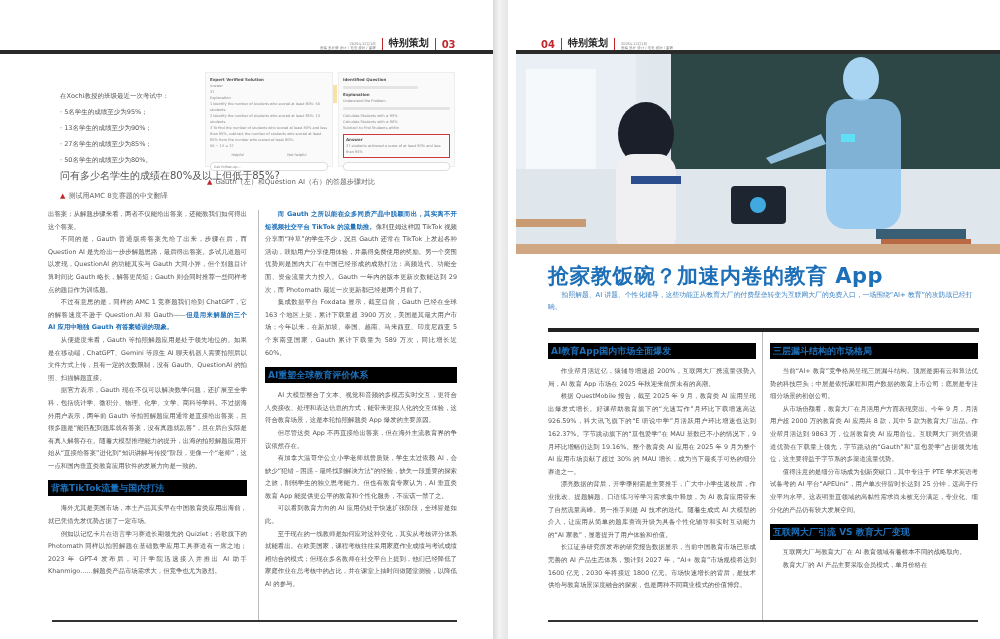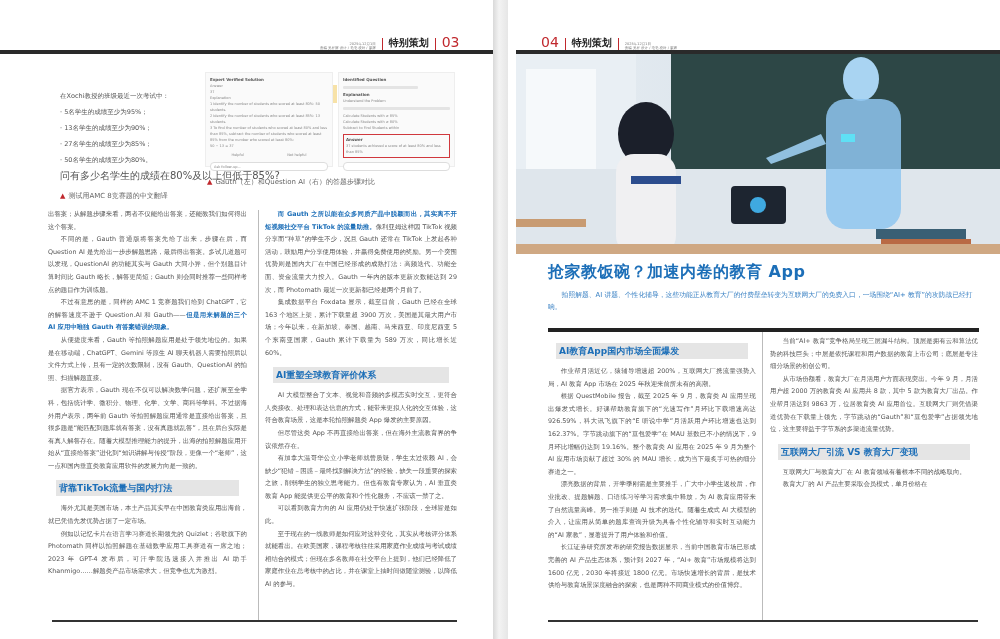--- a/index.html
+++ b/index.html
@@ -12,44 +12,44 @@
   .gutter { position: absolute; left: 493px; top: 0; width: 15px; height: 639px; background: linear-gradient(90deg,#d9d9d9,#f3f3f3 40%,#e6e6e6); }
 
   .header-bar { position: absolute; top: 50px; height: 4px; background: #2a2a2a; }
   .page.left .header-bar { left: 0; width: 493px; }
   .page.right .header-bar { left: 8px; width: 484px; }
 
   .hdr { position: absolute; top: 38px; display: flex; align-items: flex-end; gap: 6px; height: 12px; }
   .hdr .meta { font-size: 3.5px; color: #777; line-height: 4px; text-align: right; }
   .hdr .sep { width: 1px; height: 12px; background: #c0282d; }
   .hdr .section { font-size: 10px; font-weight: bold; color: #222; }
-  .hdr .pno { font-size: 14px; font-weight: normal; color: #c0282d; }
+  .hdr .pno { font-size: 10px; font-weight: bold; color: #c0282d; }
 
   .caption { font-size: 7px; color: #666; display: flex; gap: 3px; align-items: center; }
   .caption .tri { color: #c0282d; font-size: 7px; }
 
   .col { position: absolute; font-size: 6.4px; line-height: 12.6px; color: #555; text-align: justify; }
   .col p { text-indent: 2em; }
   .col p.noindent { text-indent: 0; }
   .hl { color: #1d6fb8; font-weight: bold; }
-  .sec-title { background: #e5e5e5; color: #1d6fb8; font-weight: bold; font-size: 9px; line-height: 16px; padding-left: 3px; margin: 8px 8px 6px; text-indent: 0; }
+  .sec-title { background: #000000; color: #1d6fb8; font-weight: bold; font-size: 9px; line-height: 16px; padding-left: 3px; margin: 8px 0 6px; text-indent: 0; }
 
   .vline { position: absolute; width: 1px; background: #bbb; }
   .foot-bar { position: absolute; height: 2px; background: #333; }
 
   .qbox { position: absolute; left: 60px; top: 88px; font-size: 6.5px; color: #555; line-height: 16px; }
   .shot { position: absolute; background: #fafafa; border: 1px solid #eee; font-size: 3.5px; color: #888; line-height: 6px; padding: 4px; }
   .shot .t { font-weight: bold; color: #555; font-size: 4px; }
   .shot .row { height: 3px; background: #e4e4e4; margin: 3px 0; border-radius: 1px; }
   .shot .redbox { border: 1px solid #d0383d; padding: 2px; margin-top: 3px; }
   .shot .inp { border: 1px solid #ddd; border-radius: 4px; height: 9px; margin-top: 4px; background:#fff; }
 
   .hero { position: absolute; left: 8px; top: 54px; width: 484px; height: 200px; overflow: hidden;
           background: linear-gradient(90deg,#e8eef3 0%,#dfe7ee 35%,#2f4a4a 45%,#2c4545 100%); }
-  .art-title { position: absolute; left: 40px; top: 262px; font-size: 16px; font-weight: bold; color: #1d6fb8; letter-spacing: 0.5px; font-family: "DejaVu Sans", sans-serif; }
+  .art-title { position: absolute; left: 40px; top: 262px; font-size: 21px; font-weight: bold; color: #1d6fb8; letter-spacing: 0.5px; font-family: "DejaVu Sans", sans-serif; }
   .art-sub { position: absolute; left: 40px; top: 289px; width: 430px; font-size: 6.8px; line-height: 12px; color: #3b82c4; text-indent: 2em; }
   .sub-bar { position: absolute; left: 40px; top: 328px; width: 431px; height: 4px; background: #222; }
 </style>
 </head>
 <body>
 
 <div class="page left">
   <div class="hdr" style="left:320px;">
     <div class="meta">
       <div>2025年12月1日</div>
@@ -178,20 +178,22 @@
 
   <div class="col" style="left:40px; top:335px; width:208px;">
     <div class="sec-title">AI教育App国内市场全面爆发</div>
     <p>作业帮月活近亿，猿辅导增速超 200%，互联网大厂携流量强势入局，AI 教育 App 市场在 2025 年秋迎来前所未有的高潮。</p>
     <p>根据 QuestMobile 报告，截至 2025 年 9 月，教育类 AI 应用呈现出爆发式增长。好课帮助教育旗下的“光速写作”月环比下载增速高达 926.59%，科大讯飞旗下的“E 听说中学”月活跃用户环比增速也达到 162.37%。字节跳动旗下的“豆包爱学”在 MAU 基数已不小的情况下，9 月环比增幅仍达到 19.16%。整个教育类 AI 应用在 2025 年 9 月为整个 AI 应用市场贡献了超过 30% 的 MAU 增长，成为当下最炙手可热的细分赛道之一。</p>
     <p>漂亮数据的背后，开学季刚需是主要推手，广大中小学生返校后，作业批改、提题解题、口语练习等学习需求集中释放，为 AI 教育应用带来了自然流量高峰。另一推手则是 AI 技术的迭代。随着生成式 AI 大模型的介入，让应用从简单的题库查询升级为具备个性化辅导和实时互动能力的“AI 家教”，显著提升了用户体验和价值。</p>
     <p>长江证券研究所发布的研究报告数据显示，当前中国教育市场已形成完善的 AI 产品生态体系，预计到 2027 年，“AI+ 教育”市场规模将达到 1600 亿元，2030 年将接近 1800 亿元。市场快速增长的背后，是技术供给与教育场景深度融合的探索，也是两种不同商业模式的价值博弈。</p>
   </div>
   <div class="vline" style="left:254px; top:332px; height:290px;"></div>
   <div class="col" style="left:262px; top:335px; width:208px;">
+    <div class="sec-title">三层漏斗结构的市场格局</div>
     <p>当前“AI+ 教育”竞争格局呈现三层漏斗结构。顶层是拥有云和算法优势的科技巨头；中层是依托课程和用户数据的教育上市公司；底层是专注细分场景的初创公司。</p>
     <p>从市场份额看，教育大厂在月活用户方面表现突出。今年 9 月，月活用户超 2000 万的教育类 AI 应用共 8 款，其中 5 款为教育大厂出品。作业帮月活达到 9863 万，位居教育类 AI 应用首位。互联网大厂则凭借渠道优势在下载量上领先，字节跳动的“Gauth”和“豆包爱学”占据领先地位，这主要得益于字节系的多渠道流量优势。</p>
+    <p>值得注意的是细分市场成为创新突破口，其中专注于 PTE 学术英语考试备考的 AI 平台“APEUni”，用户单次停留时长达到 25 分钟，远高于行业平均水平。这表明垂直领域的高黏性需求尚未被充分满足，专业化、细分化的产品仍有较大发展空间。</p>
     <div class="sec-title">互联网大厂引流 VS 教育大厂变现</div>
     <p>互联网大厂与教育大厂在 AI 教育领域有着根本不同的战略取向。</p>
     <p>教育大厂的 AI 产品主要采取会员模式，单月价格在</p>
   </div>
   <div class="foot-bar" style="left:40px; top:620px; width:430px;"></div>
 </div>
 
 </body></html>

